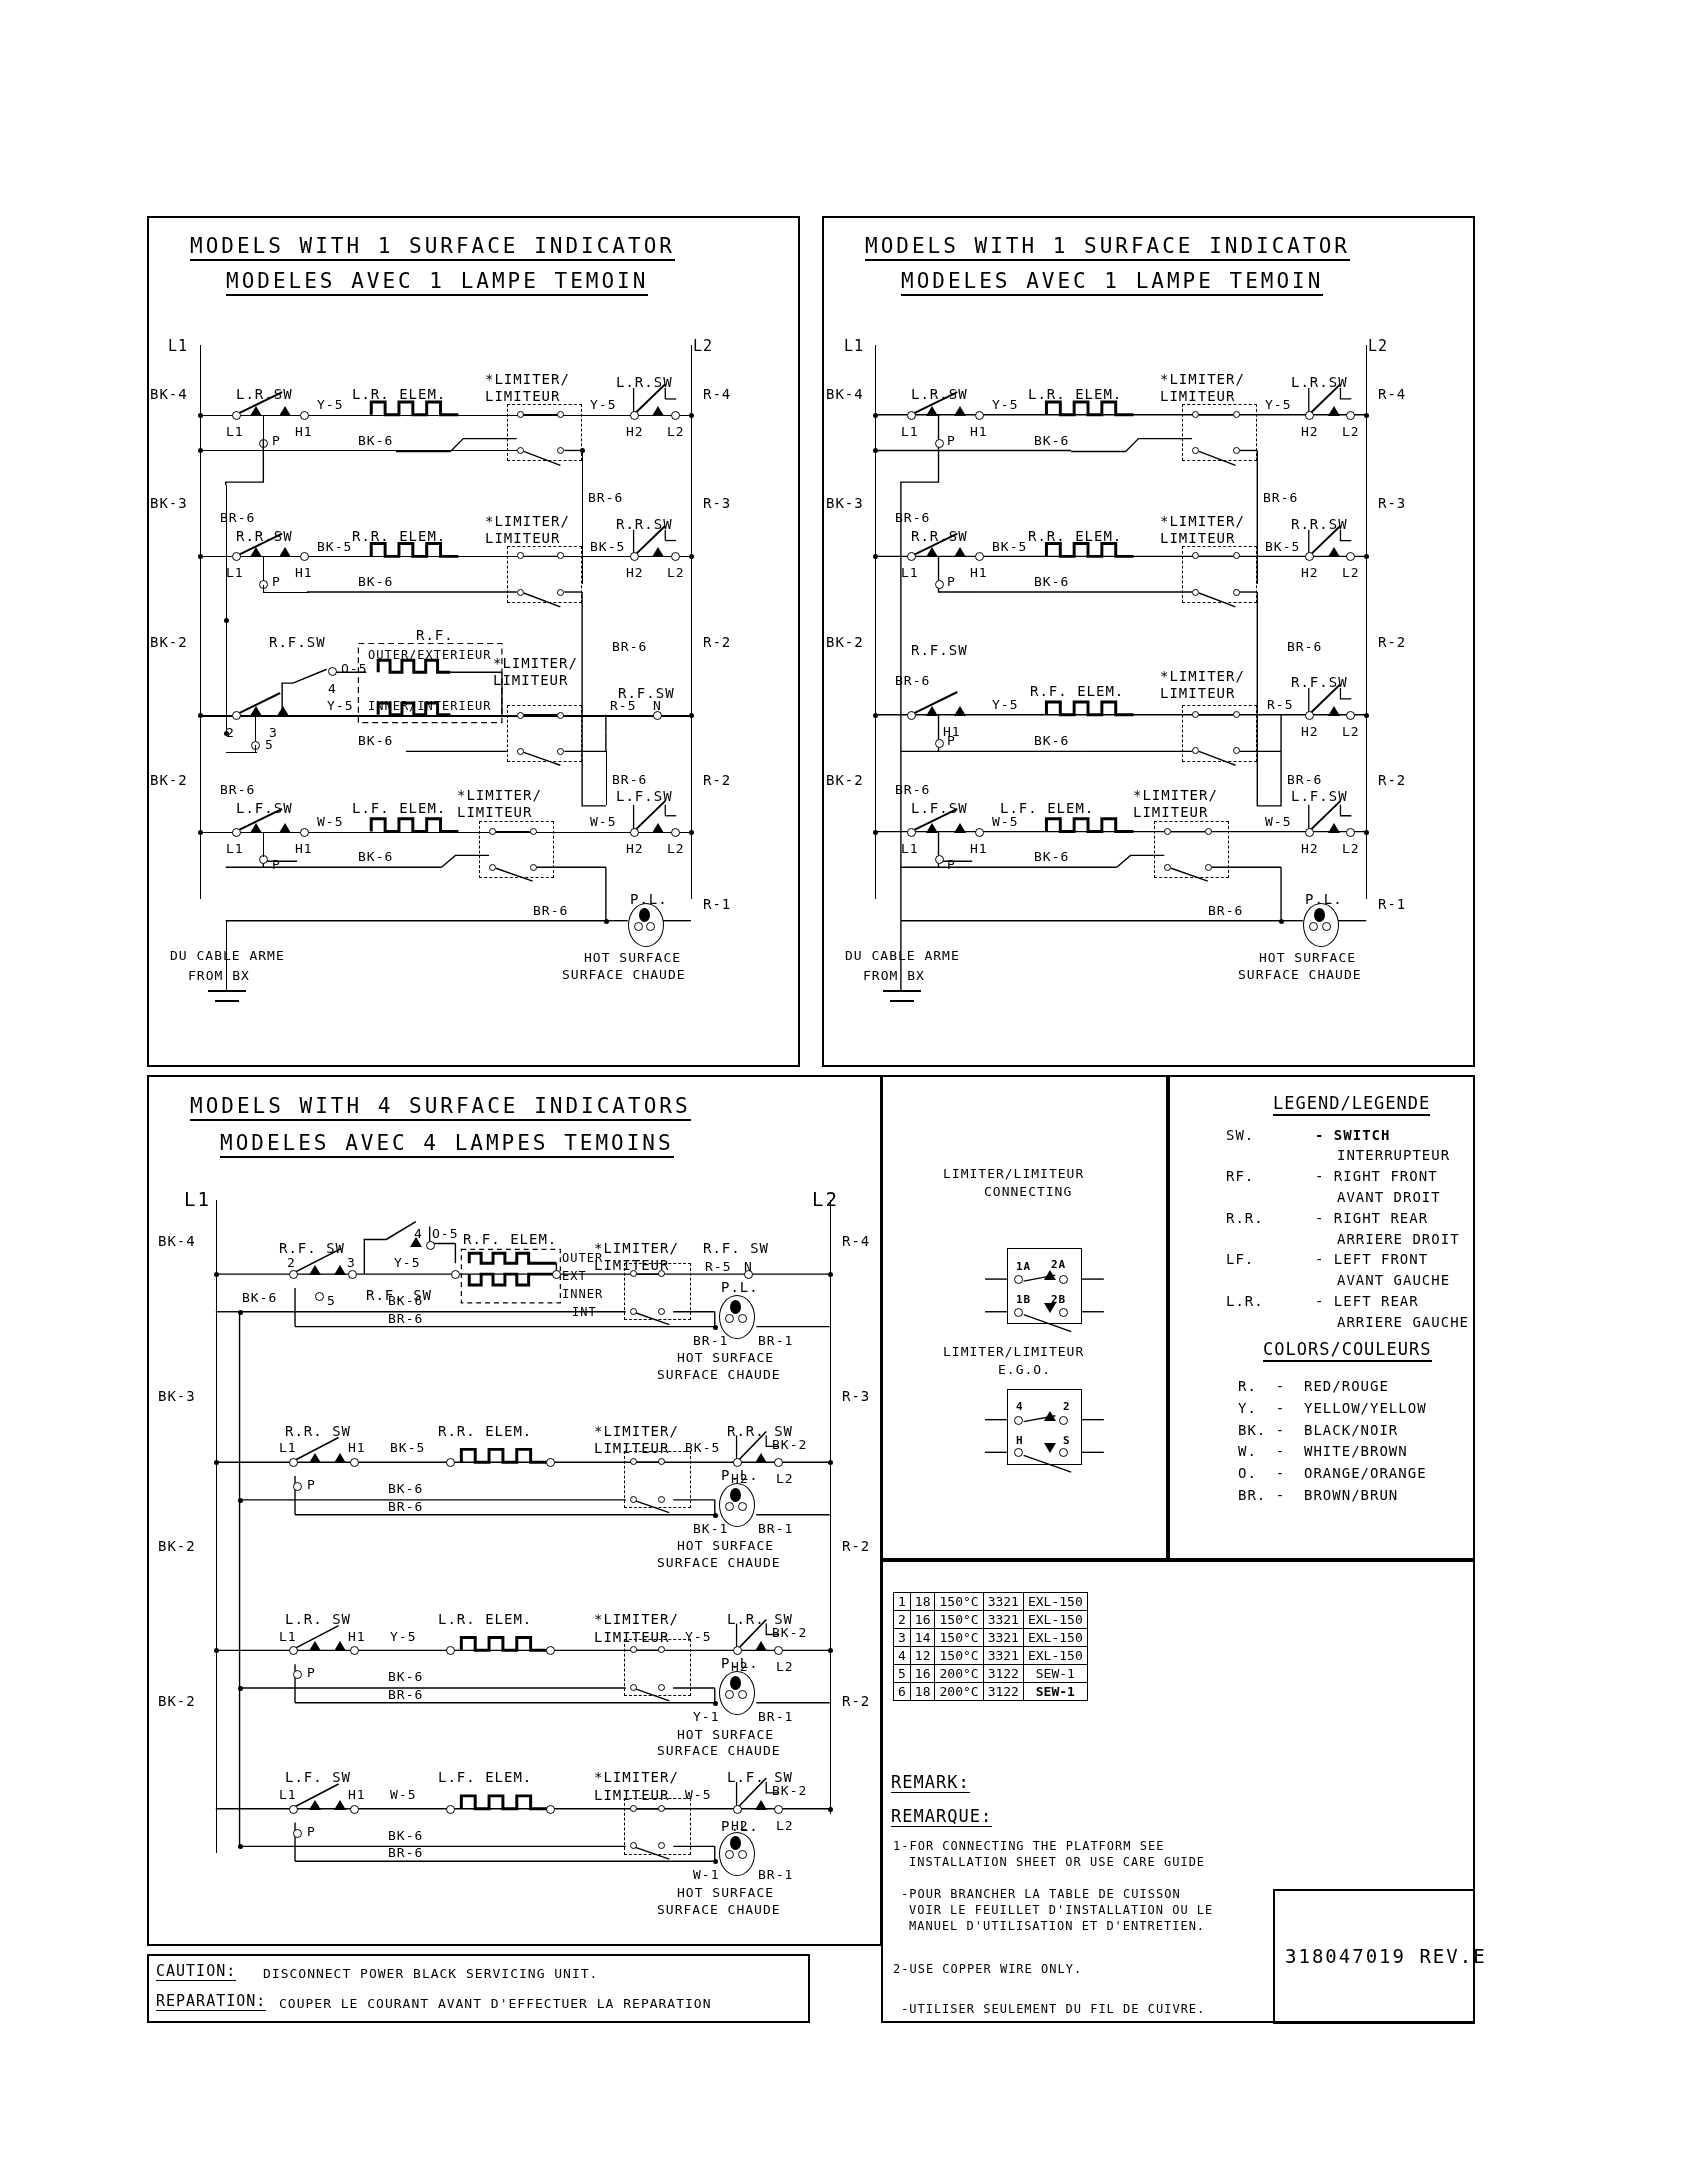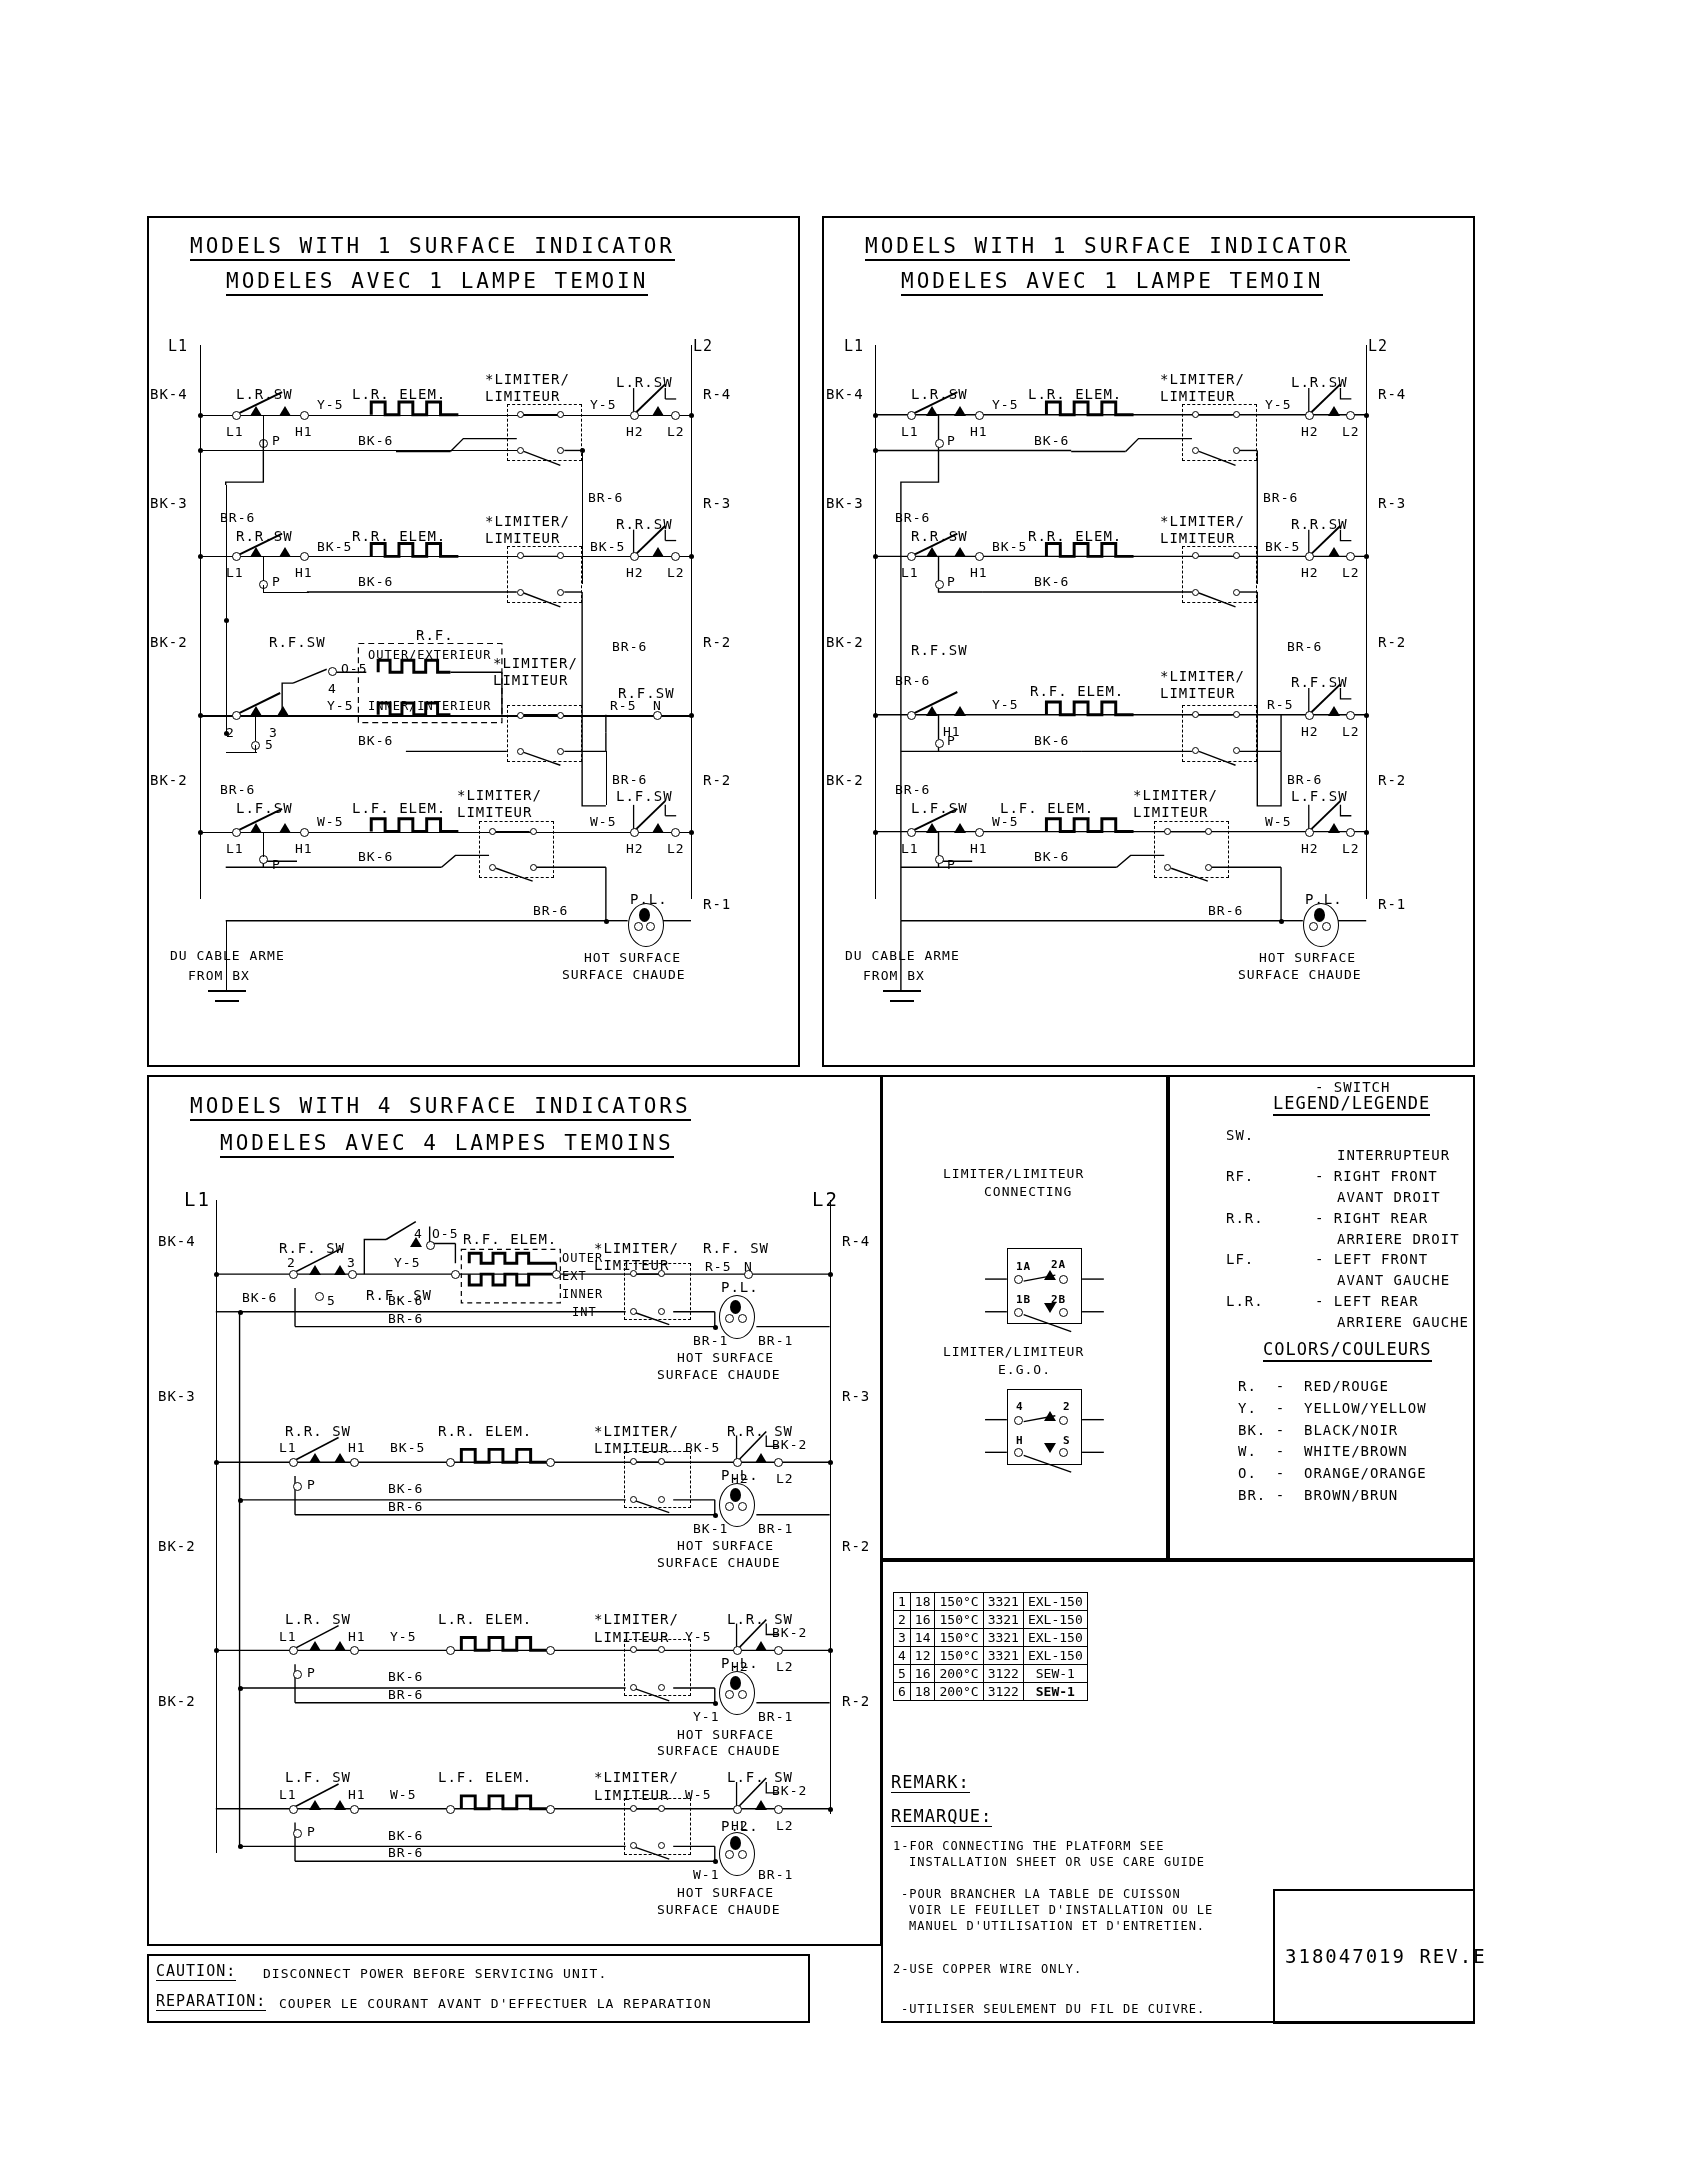--- a/index.html
+++ b/index.html
@@ -803,21 +803,21 @@
   <div class="node" style="left:238px;top:1498px;"></div>
   <div class="node" style="left:238px;top:1686px;"></div>
   <div class="node" style="left:238px;top:1844px;"></div>
   <div class="node" style="left:713px;top:1325px;"></div>
   <div class="node" style="left:713px;top:1513px;"></div>
   <div class="node" style="left:713px;top:1701px;"></div>
   <div class="node" style="left:713px;top:1859px;"></div>
 
   <div class="abs box" style="left:147px;top:1954px;width:663px;height:69px;"></div>
   <div class="abs txt t15 ulthin" style="left:156px;top:1962px;">CAUTION:</div>
-  <div class="abs txt t13" style="left:263px;top:1966px;">DISCONNECT POWER BEFORE SERVICING UNIT.</div>
+  <div class="abs txt t13" style="left:263px;top:1966px;">DISCONNECT POWER BLACK SERVICING UNIT.</div>
   <div class="abs txt t15 ulthin" style="left:156px;top:1992px;">REPARATION:</div>
   <div class="abs txt t13" style="left:279px;top:1996px;">COUPER LE COURANT AVANT D'EFFECTUER LA REPARATION</div>
 
   <div class="abs box" style="left:881px;top:1075px;width:287px;height:485px;"></div>
   <div class="abs txt t13" style="left:943px;top:1166px;">LIMITER/LIMITEUR</div>
   <div class="abs txt t13" style="left:984px;top:1184px;">CONNECTING</div>
   <div class="abs boxthin" style="left:1007px;top:1248px;width:75px;height:76px;"></div>
   <svg class="ov" width="1683" height="2178" viewBox="0 0 1700 2200">
     <g stroke="#000" fill="none" stroke-width="1.4">
       <line x1="995" y1="1292" x2="1017" y2="1292"></line>
@@ -859,21 +859,21 @@
   <div class="arrowup" style="left:1044px;top:1411px;"></div>
   <div class="arrowdn" style="left:1044px;top:1443px;"></div>
   <div class="abs txt t11" style="left:1016px;top:1400px;font-weight:bold;">4</div>
   <div class="abs txt t11" style="left:1063px;top:1400px;font-weight:bold;">2</div>
   <div class="abs txt t11" style="left:1016px;top:1434px;font-weight:bold;">H</div>
   <div class="abs txt t11" style="left:1063px;top:1434px;font-weight:bold;">S</div>
 
   <div class="abs box" style="left:1168px;top:1075px;width:307px;height:485px;"></div>
   <div class="abs txt t17 ul" style="left:1273px;top:1093px;">LEGEND/LEGENDE</div>
   <div class="abs txt t14" style="left:1226px;top:1127px;">SW.</div>
-  <div class="abs txt t14" style="left:1315px;top:1079px;">- SWITCH</div>
+  <div class="abs txt t14" style="left:1315px;top:1127px;font-weight:bold;">- SWITCH</div>
   <div class="abs txt t14" style="left:1337px;top:1147px;">INTERRUPTEUR</div>
   <div class="abs txt t14" style="left:1226px;top:1168px;">RF.</div>
   <div class="abs txt t14" style="left:1315px;top:1168px;">- RIGHT FRONT</div>
   <div class="abs txt t14" style="left:1337px;top:1189px;">AVANT DROIT</div>
   <div class="abs txt t14" style="left:1226px;top:1210px;">R.R.</div>
   <div class="abs txt t14" style="left:1315px;top:1210px;">- RIGHT REAR</div>
   <div class="abs txt t14" style="left:1337px;top:1231px;">ARRIERE DROIT</div>
   <div class="abs txt t14" style="left:1226px;top:1251px;">LF.</div>
   <div class="abs txt t14" style="left:1315px;top:1251px;">- LEFT FRONT</div>
   <div class="abs txt t14" style="left:1337px;top:1272px;">AVANT GAUCHE</div>

